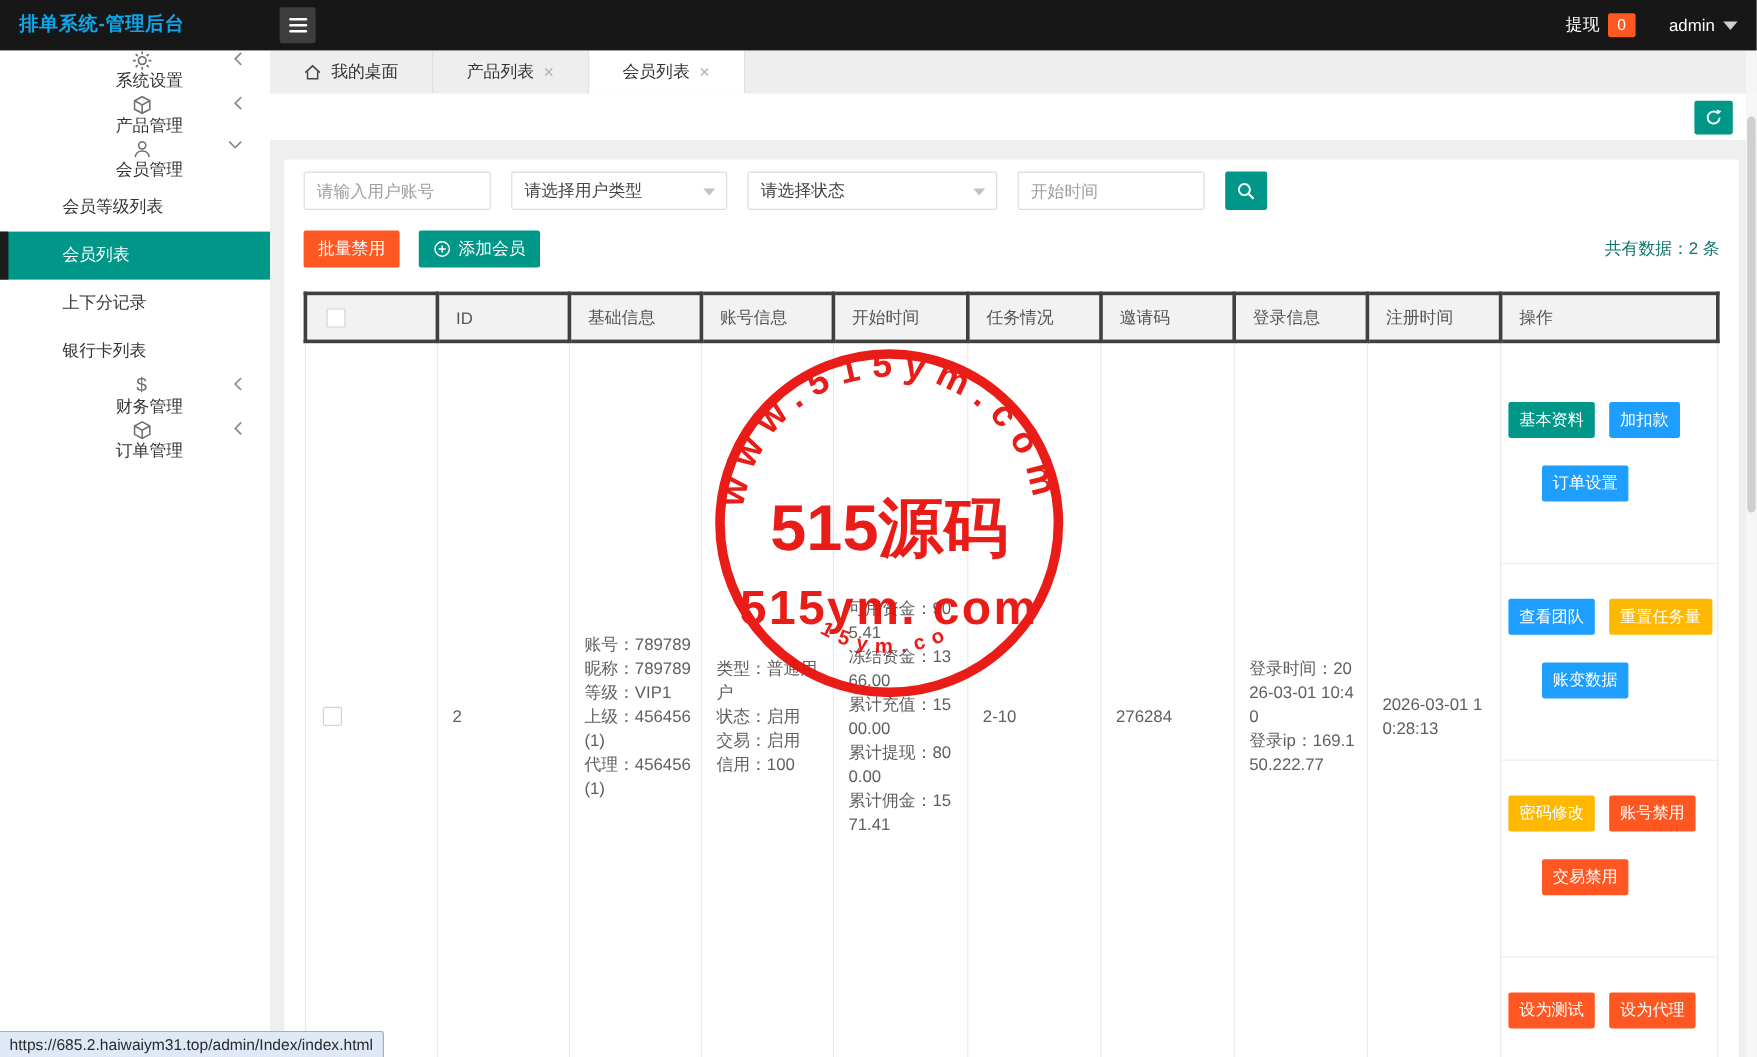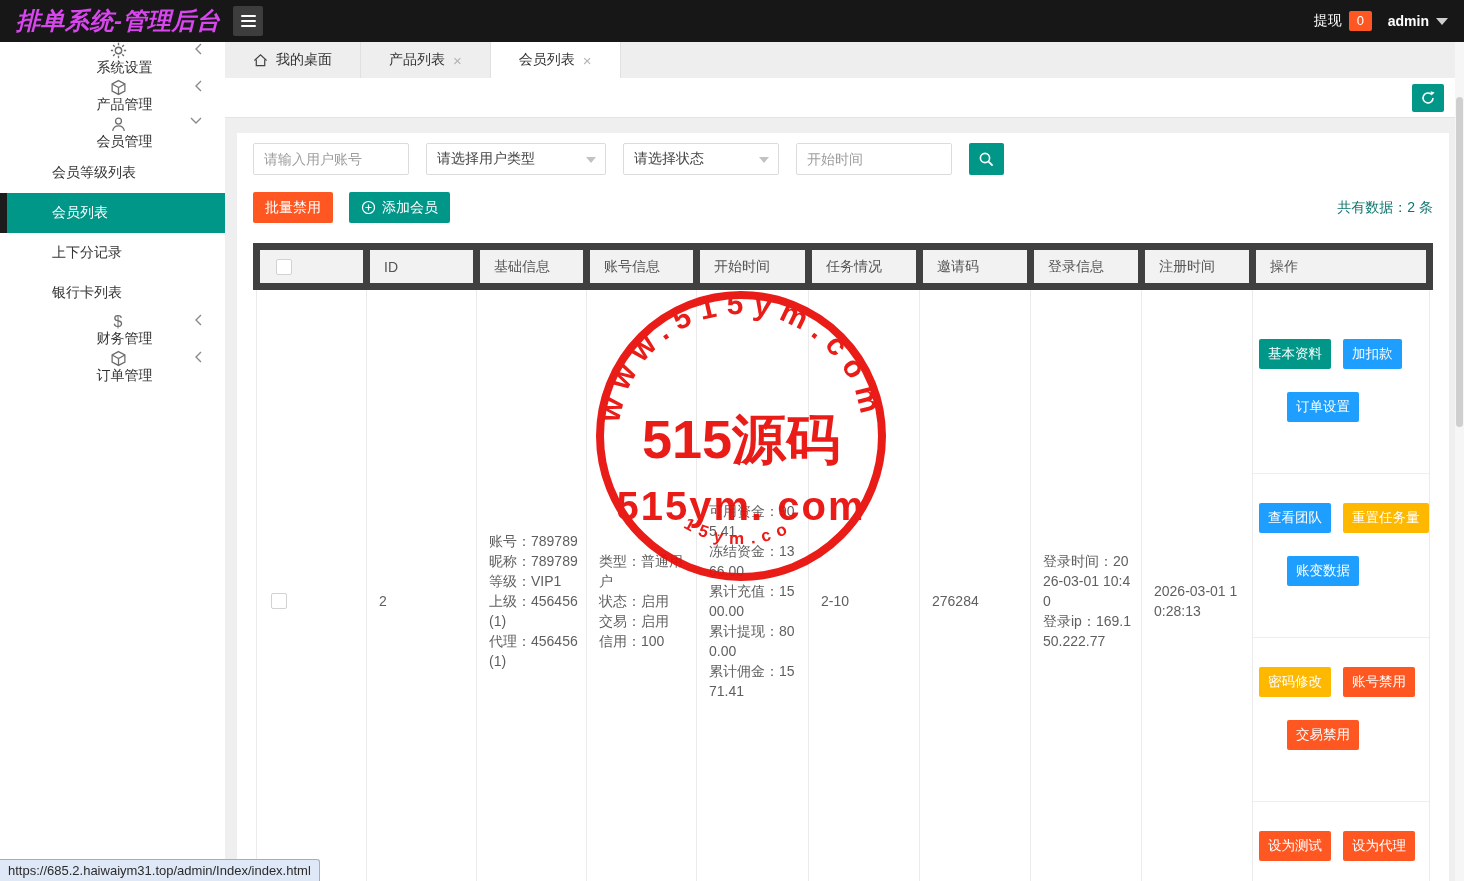--- a/index.html
+++ b/index.html
@@ -1,27 +1,27 @@
 <!DOCTYPE html>
 <html><head>
 <meta charset="utf-8">
 <style>
   * { margin:0; padding:0; box-sizing:border-box; }
   html,body { width:1464px; height:881px; overflow:hidden; }
   body { position:relative; background:#efefef; font-family:"Liberation Sans","DejaVu Sans",sans-serif; font-size:14px; color:#333; }
 
   
   .topbar { position:absolute; left:0; top:0; right:0; height:42px; background:#171717; z-index:20; }
-  .app-title { position:absolute; left:16px; top:0; line-height:42px; color:#d946ef; font-size:24px; font-weight:bold; letter-spacing:.5px;font-style:italic; }
+  .app-title { position:absolute; left:16px; top:0; line-height:42px; color:#0ea5e9; font-size:16px; font-weight:bold; letter-spacing:.5px; }
   .hamburger { position:absolute; left:233px; top:6px; width:30px; height:30px; background:#3d3d3d; border:none; border-radius:2px; cursor:pointer; display:flex; flex-direction:column; justify-content:center; align-items:center; gap:3px; }
   .hamburger i { display:block; width:15px; height:2px; background:#fff; border-radius:1px; }
-  .topbar-right { position:absolute; right:16px; top:0; height:42px; display:flex; align-items:center; gap:16px; }
+  .topbar-right { position:absolute; right:16px; top:0; height:42px; display:flex; align-items:center; gap:28px; }
   .withdraw { display:flex; align-items:center; gap:7px; color:#fff; cursor:pointer; }
   .badge { display:inline-block; min-width:23px; height:20px; line-height:20px; text-align:center; background:#FF5722; color:#fff; border-radius:2px; font-size:13px; padding:0 6px; }
-  .userbox { display:flex; align-items:center; gap:7px; color:#fff; cursor:pointer; font-weight:bold; }
+  .userbox { display:flex; align-items:center; gap:7px; color:#fff; cursor:pointer; font-weight:normal; }
   .caret { width:0; height:0; border-left:6px solid transparent; border-right:6px solid transparent; border-top:7px solid #cfcfcf; }
 
   
   .sidebar { position:absolute; left:0; top:42px; bottom:0; width:225px; background:#fff; z-index:10; }
   .side-item { position:relative; height:37px; display:flex; align-items:center; padding-left:24px; cursor:pointer; color:#333;flex-direction:column; }
   .side-item .icon { width:17px; height:17px; margin-right:13px; color:#6e6e6e; display:inline-flex; }
   .side-item .chev { position:absolute; right:22px; color:#8a8a8a; display:inline-flex; }
   .side-sub { height:40px; display:flex; align-items:center; padding-left:52px; cursor:pointer; color:#333; }
   .side-sub.active { background:#009688; color:#fff; border-left:7px solid #1c1c1c; padding-left:45px; }
   svg.mini { display:block; }
@@ -48,21 +48,21 @@
 
   
   .actionsbar { margin-top:17px; display:flex; align-items:center; }
   .btn { display:inline-flex; align-items:center; gap:6px; height:31px; padding:0 12px; border:none; border-radius:2px; color:#fff; font-size:14px; cursor:pointer; white-space:nowrap; font-family:inherit; }
   .btn-teal{ background:#009688; } .btn-blue{ background:#1E9FFF; } .btn-yellow{ background:#FFB800; } .btn-red{ background:#FF5722; }
   .actionsbar .gap { width:16px; }
   .total { margin-left:auto; color:#0f766e; font-size:14px; }
 
   
   table.grid { margin-top:20px; width:100%; border-collapse:collapse; table-layout:fixed; }
-  .grid th { background:#f2f2f2; height:40px; font-weight:normal; font-size:14px; color:#555; text-align:left; padding:0 6px 0 14px; border:7px solid #404040; }
+  .grid th { background:#f2f2f2; height:40px; font-weight:normal; font-size:14px; color:#555; text-align:left; padding:0 6px 0 14px; border:3px solid #404040; }
   .grid td { border:1px solid #eceaea; font-size:14px; color:#5f5f5f; padding:12px 6px 12px 12px; vertical-align:middle; line-height:20px; white-space:pre-line; word-break:break-all; background:#fff; }
   .cb { width:16px; height:16px; border:1px solid #d2d2d2; border-radius:2px; background:#fff; cursor:pointer; margin-left:2px; }
   td.act-cell { padding:0; vertical-align:top; }
   .act-group { padding:9px 4px 11px 6px; }
   .act-group + .act-group { border-top:1px solid #eee; }
   .act-line { display:flex; gap:12px; }
   .act-line2 { margin-left:28px; margin-top:3px; }
   .act-cell .btn { height:30px; padding:0 9px; font-size:13.5px; }
 
   
@@ -221,21 +221,21 @@
   </div>
 
   <div class="card">
 
     <div class="filters">
       <input class="f-input" style="width: 156px;" placeholder="请输入用户账号">
       <div class="f-select" style="width:180px">
         <span style="color:#444">请选择用户类型</span>
         <span class="sel-caret"></span>
       </div>
-      <div class="f-select" style="width:156px">
+      <div class="f-select" style="width:208px">
         <span style="color:#444">请选择状态</span>
         <span class="sel-caret"></span>
       </div>
       <input class="f-input" style="width: 156px;" placeholder="开始时间">
       <button class="search-btn">
         <span>
           <svg class="mini" width="17" height="17" viewBox="0 0 17 17">
               <circle cx="7" cy="7" r="4.6" fill="none" stroke="#fff" stroke-width="1.6"></circle>
               <line x1="10.6" y1="10.6" x2="14.6" y2="14.6" stroke="#fff" stroke-width="1.8"></line>
             </svg>

